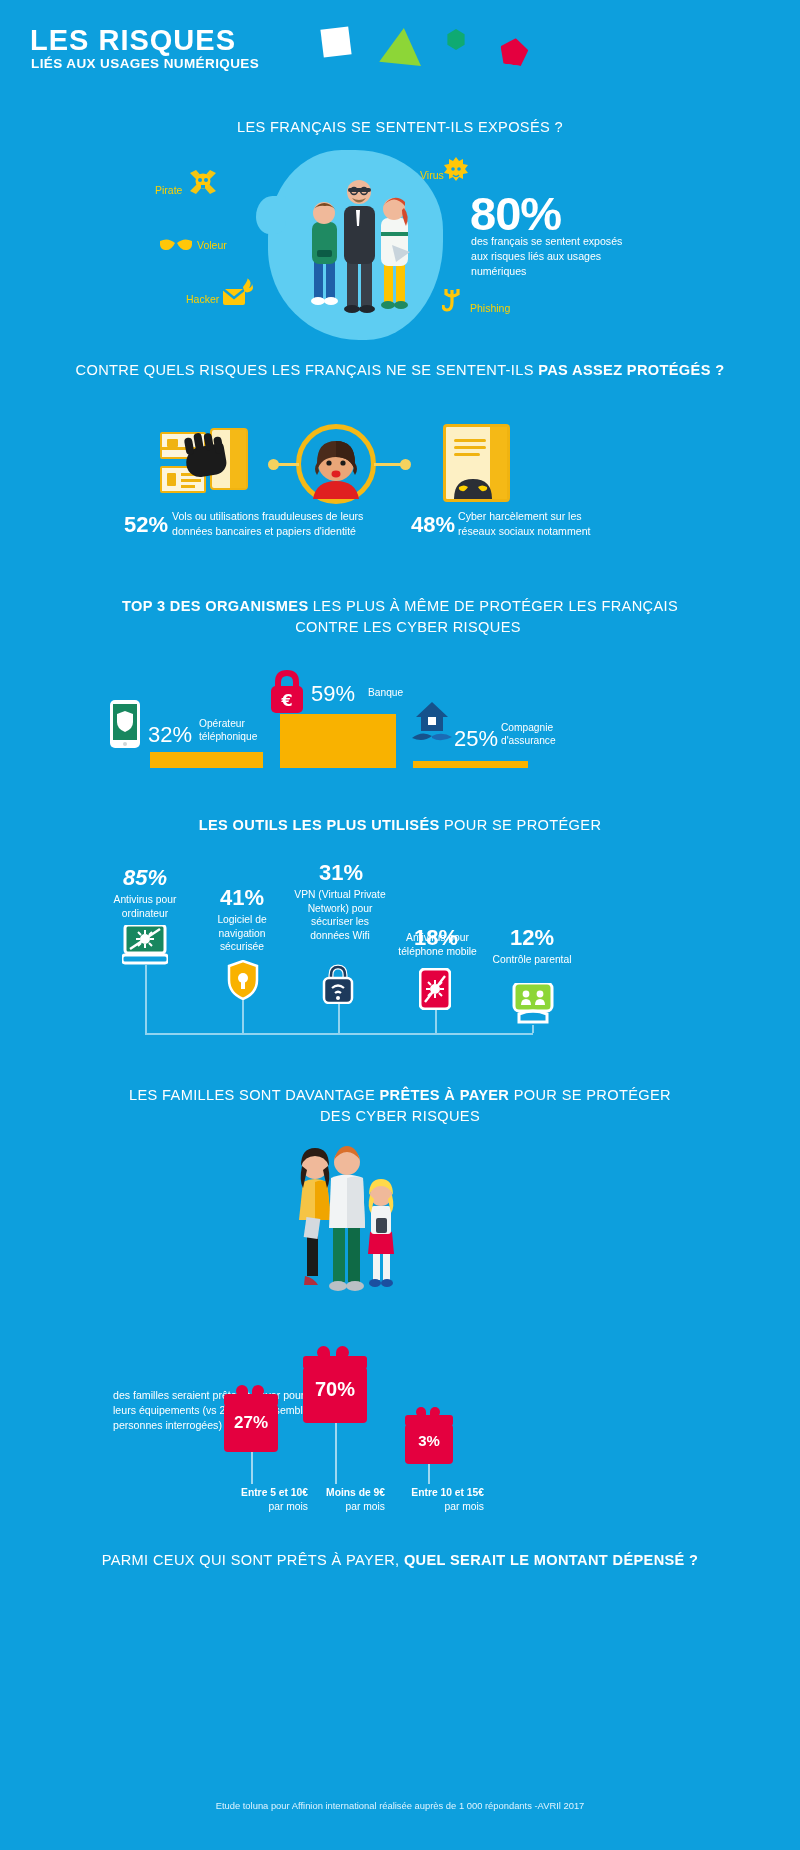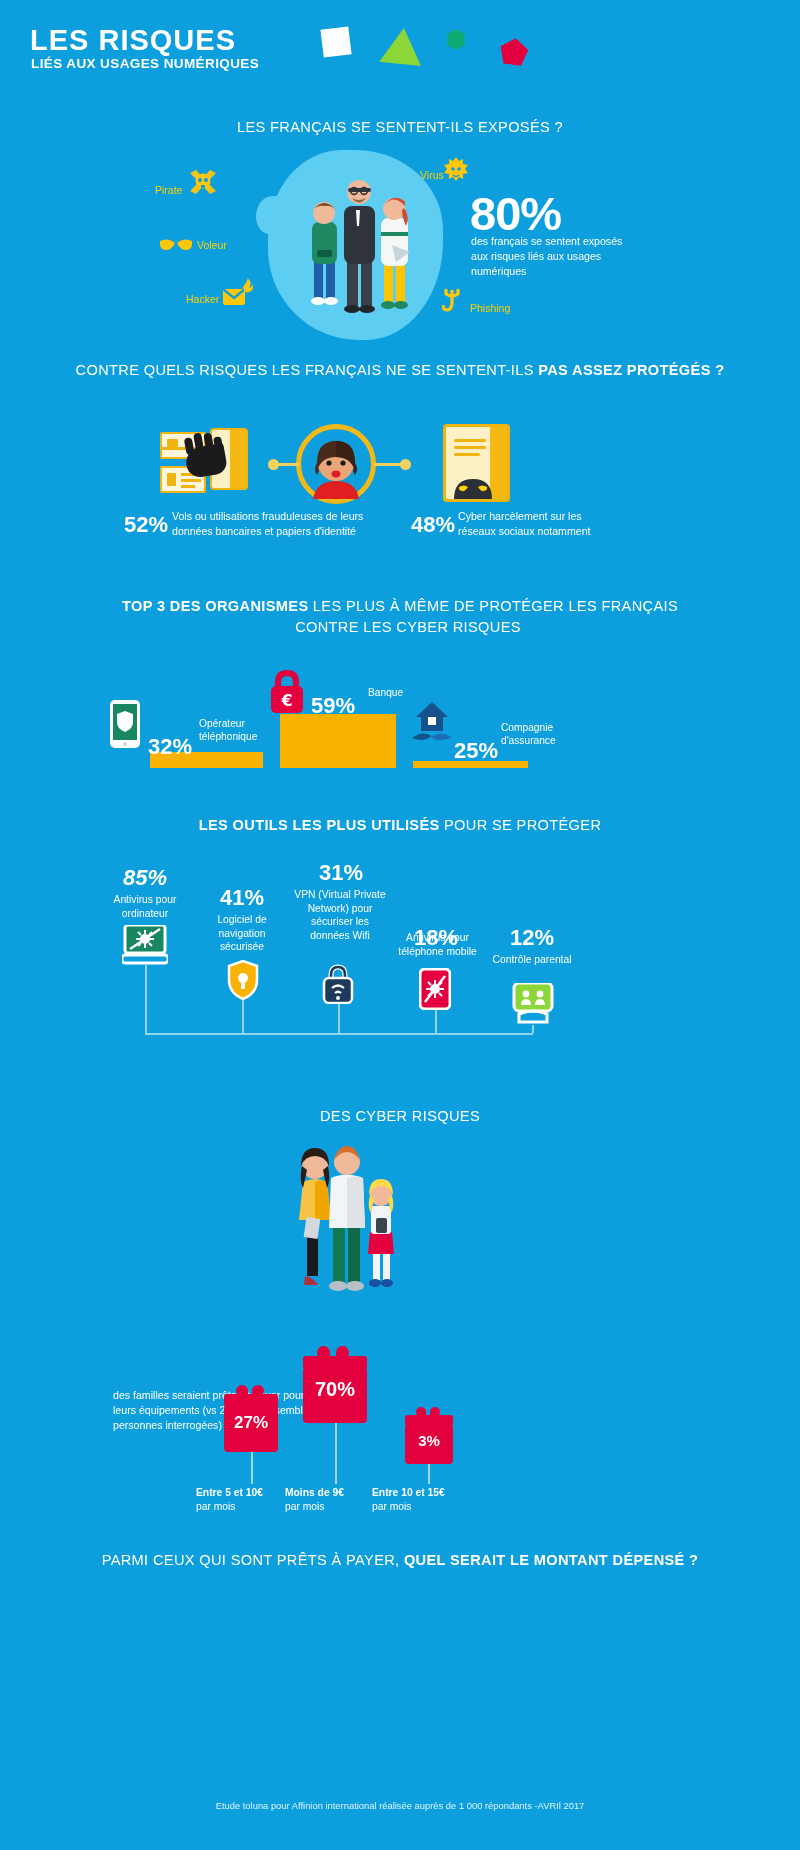--- a/index.html
+++ b/index.html
@@ -68,38 +68,38 @@
   .ring-dot { position:absolute; width:11px; height:11px; background:#f5d25e; border-radius:50%; top:459px; }
   .ring-line { position:absolute; height:3px; background:#f5d25e; top:463px; }
 
   .doc-y { position:absolute; left:443px; top:424px; width:67px; height:78px;
            background:#fdf0c4; border:3px solid #f0b310; border-radius:4px; }
   .doc-y .stripe { position:absolute; right:0; top:0; width:17px; height:100%; background:#f5b916; }
   .doc-line { position:absolute; height:3px; background:#f0b310; border-radius:2px; }
 
   
   .bar { position:absolute; background:#f9b200; }
-  .s3-pct { position:absolute; font-weight:bold;margin-top:12px; }
+  .s3-pct { position:absolute; font-weight:normal; }
   .s3-lbl { position:absolute; font-size:10.2px; line-height:13px; }
 
   
   .tool-pct { position:absolute; font-weight:bold; text-align:center; }
   .tool-lbl { position:absolute; font-size:10.3px; line-height:13.5px; text-align:center; }
   .tool-stem { position:absolute; width:1.5px; background:rgba(255,255,255,.55); }
   .tool-axis { position:absolute; height:1.5px; background:rgba(255,255,255,.55); }
 
   
   .big335 { position:absolute; left:110px; top:1335px; font-size:44px; font-weight:bold; letter-spacing:-1px; }
   .big335-cap { position:absolute; left:113px; top:1388px; width:230px; font-size:10.6px; line-height:15px; }
 
   
   .gift { position:absolute; background:#e4003f; border-radius:4px; }
   .gift-pct { position:absolute; color:#fff; font-weight:bold; text-align:center; width:100%; }
   .gift-stem { position:absolute; width:1.5px; background:rgba(255,255,255,.6); }
-  .gift-lbl { position:absolute; font-size:10.3px; line-height:13.5px; text-align:left; }
+  .gift-lbl { position:absolute; font-size:10.3px; line-height:13.5px; text-align:right; }
   .gift-lbl b { font-weight:bold; }
   .footer-note { position:absolute; width:800px; text-align:center; top:1800px;
                  font-size:9.4px; color:#dff4ff; }
 </style>
 </head>
 <body>
 
 <div class="page">
 
   <div class="header">
@@ -386,20 +386,23 @@
       <circle cx="14" cy="11" r="3.4" fill="#ffffff"></circle>
         <path d="M9 22 q0 -6 5 -6 q5 0 5 6z" fill="#ffffff"></path>
       <circle cx="28" cy="11" r="3.4" fill="#ffffff"></circle>
         <path d="M23 22 q0 -6 5 -6 q5 0 5 6z" fill="#ffffff"></path>
       <path d="M7 31 q14 -6 28 0 l0 8 -28 0z" fill="none" stroke="#ffffff" stroke-width="3"></path>
     </svg>
   </div>
   <div class="tool-stem" style="left:532px;top:1025px;height:8px;"></div>
   <div class="tool-axis" style="left:145px;top:1033px;width:388px;"></div>
 
+  <div class="sect-title" style="top:1085px;">
+    <span>LES FAMILLES SONT DAVANTAGE </span><b>PRÊTES À PAYER</b><span> POUR SE PROTÉGER</span>
+  </div>
   <div class="sect-title" style="top:1106px;">DES CYBER RISQUES</div>
 
   <div class="big335-cap">des familles seraient prêtes à payer pour assurer leurs équipements (vs 28% de l'ensemble des personnes interrogées)</div>
 
   <div style="position:absolute;left:285px;top:1140px;">
     <svg width="120" height="155" viewBox="0 0 120 155">
 
       <g>
         <rect x="22" y="80" width="11" height="56" fill="#1a1a1a"></rect>
         <path d="M20 136 q9 2 13 9 l-14 0z" fill="#b22f3d"></path>

